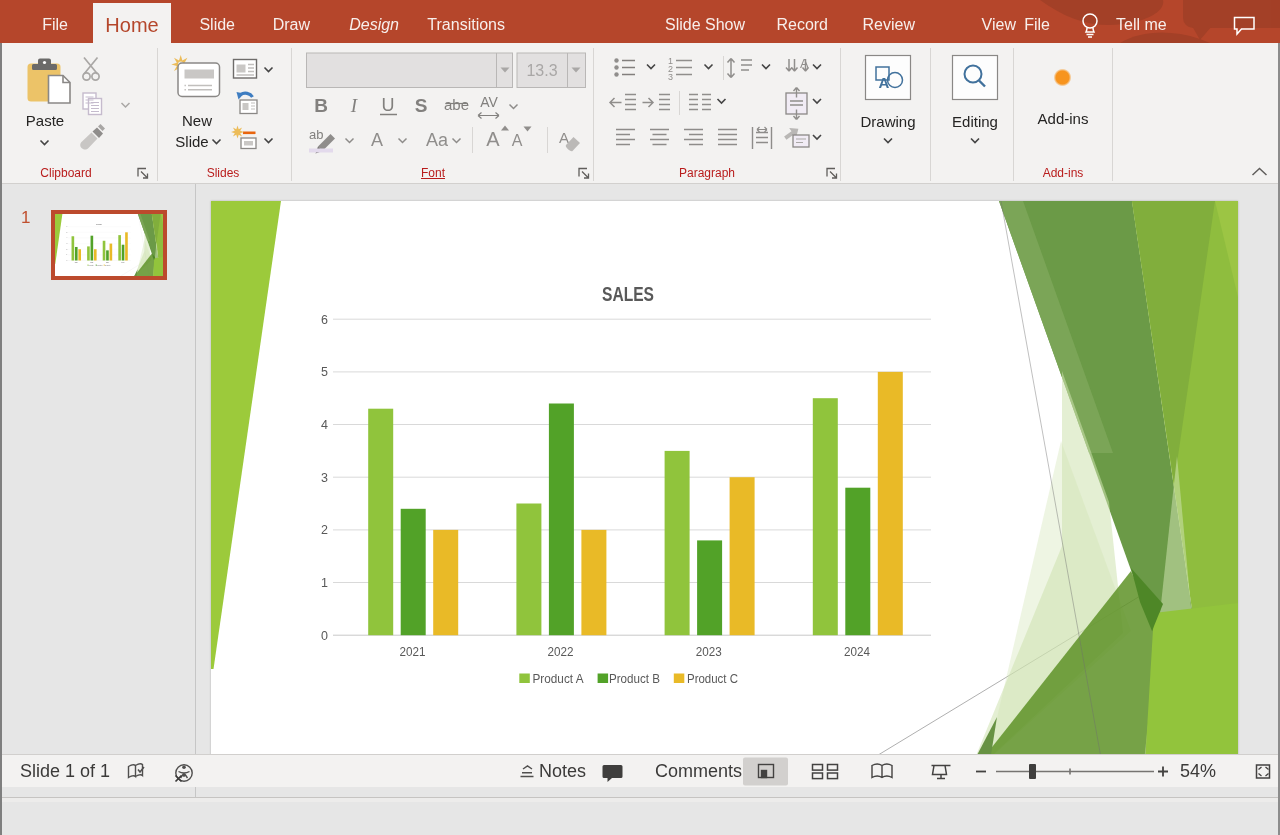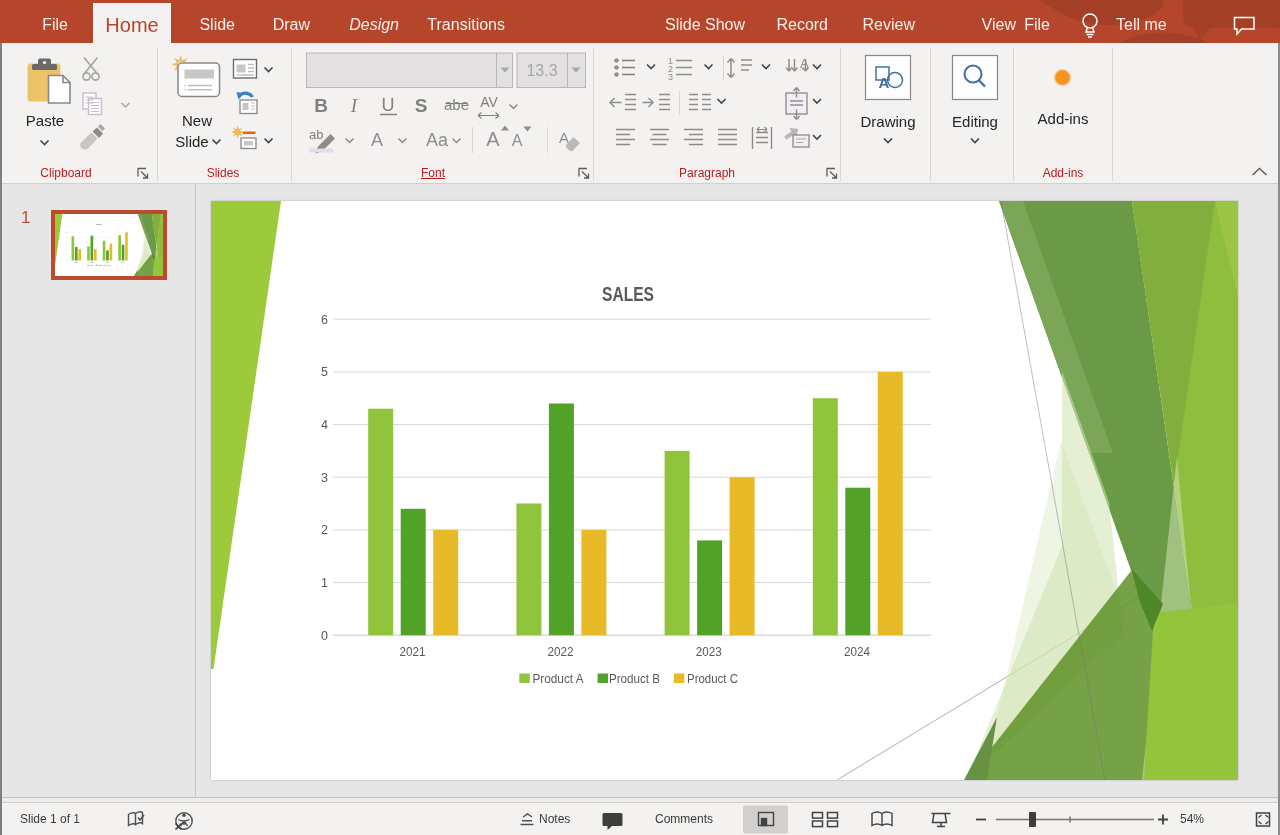--- a/index.html
+++ b/index.html
@@ -17,21 +17,21 @@
 #main { position:absolute; left:0; top:184px; width:1280px; height:613px; background:#E6E6E6; }
 #leftedge { position:absolute; left:0; top:43px; width:2px; height:792px; background:#7F7F7F; z-index:50; }
 #rightedge { position:absolute; right:0; top:43px; width:2px; height:792px; background:#8C8C8C; z-index:50; }
 #paneldiv { position:absolute; left:195px; top:0; width:1px; height:613px; background:#C6C6C6; }
 #thumbnum { position:absolute; left:21px; top:24px; font-size:17px; color:#C0502F; }
 #thumbbox { position:absolute; left:51px; top:26px; width:116px; height:70px; border:4px solid #BC4A2D; background:#fff; overflow:hidden; }
 #thumbscale { position:absolute; left:0; top:0; width:1027px; height:579px; transform:scale(0.1052,0.1071); transform-origin:0 0; background:#fff; }
 #slide { position:absolute; left:211px; top:17px; width:1027px; height:579px; background:#fff; box-shadow:0 0 2px rgba(0,0,0,0.25); }
 
 #notesplit { position:absolute; left:0; top:797px; width:1280px; height:5px; background:#EDECEB; border-top:1px solid #C6C4C2; }
-#statusbar { position:absolute; left:0; top:802px; width:1280px; height:33px; background:#F3F2F1; border-top:1px solid #D1CFCD; font-size:12px; color:#3B3A39; }
+#statusbar { position:absolute; left:0; top:754px; width:1280px; height:33px; background:#F3F2F1; border-top:1px solid #D1CFCD; font-size:18px; color:#3B3A39; }
 .sitem { position:absolute; top:0; height:33px; line-height:33px; }
 </style>
 </head>
 <body>
 <div id="app">
 
   <div id="titlebar">
     <svg style="position:absolute;left:0;top:0;" width="1280" height="43" viewBox="0 0 1280 43">
       <g fill="#9E3E26" opacity="0.75">
         <path d="M1040 0 c30 22 60 30 95 22 c20 -5 30 -14 28 -22 Z"></path>

